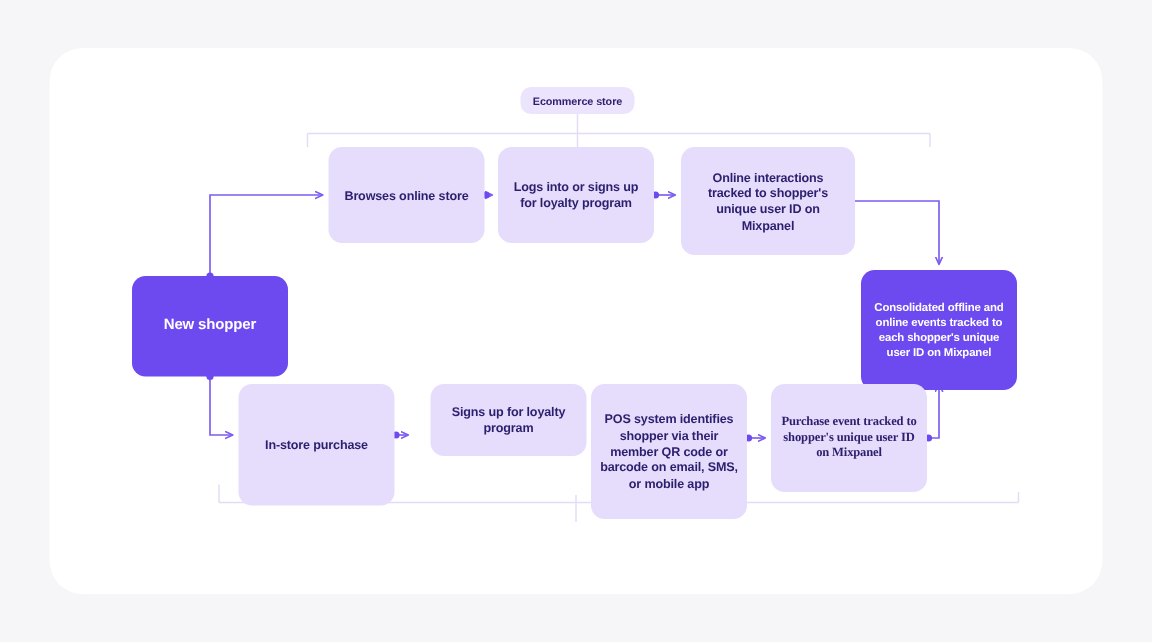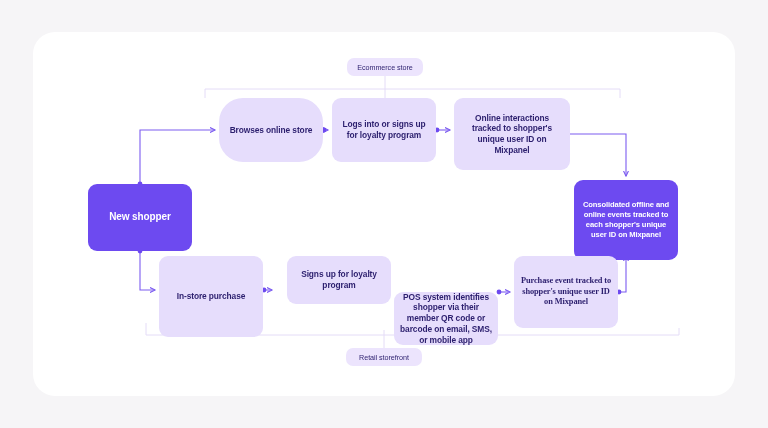--- a/index.html
+++ b/index.html
@@ -84,35 +84,35 @@
 
   .chip {
     position: absolute;
     box-sizing: border-box;
     display: flex;
     align-items: center;
     justify-content: center;
     background: #ece4fd;
     color: #2c1f6e;
     font-size: 7.2px;
-    font-weight: 400;
+    font-weight: 700;
     border-radius: 7px;
     letter-spacing: -0.05px;
   }
 
   
   #n-new-shopper   { left: 55px;  top: 152px; width: 104px; height: 67px; }
 
-  #n-browses       { left: 186px; top: 66px;  width: 104px; height: 64px; border-radius: 24px; }
+  #n-browses       { left: 186px; top: 66px;  width: 104px; height: 64px; }
   #n-logs          { left: 299px; top: 66px;  width: 104px; height: 64px; text-align: center; }
   #n-online-track  { left: 421px; top: 66px;  width: 116px; height: 72px; }
 
   #n-instore       { left: 126px; top: 224px; width: 104px; height: 81px; }
   #n-signs         { left: 254px; top: 224px; width: 104px; height: 48px; }
-  #n-pos           { left: 361px; top: 224px; width: 104px; height: 53px; margin-top: 36px; }
+  #n-pos           { left: 361px; top: 224px; width: 104px; height: 90px; }
   #n-purchase      { left: 481px; top: 224px; width: 104px; height: 72px; font-family: Liberation Serif, serif; }
 
   #n-consolidated  { left: 541px; top: 148px; width: 104px; height: 80px; text-align: center; }
 
   #chip-ecom       { left: 314px; top: 26px;  width: 76px;  height: 18px; }
   #chip-retail     { left: 313px; top: 316px; width: 76px;  height: 18px; }
 </style>
 </head>
 <body>
 
@@ -185,17 +185,16 @@
       <div class="node solid big" id="n-consolidated">Consolidated offline and online events tracked to each shopper's unique user ID on Mixpanel</div>
 
       <div class="node light" id="n-instore">In-store purchase</div>
 
       <div class="node light" id="n-signs">Signs up for loyalty program</div>
 
       <div class="node light" id="n-pos">POS system identifies shopper via their member QR code or barcode on email, SMS, or mobile app</div>
 
       <div class="node light" id="n-purchase">Purchase event tracked to shopper's unique user ID on Mixpanel</div>
 
-      <div class="chip" id="chip-retail">Retail storefront</div>
 
     </div>
   </div>
 </div>
 
 </body></html>

